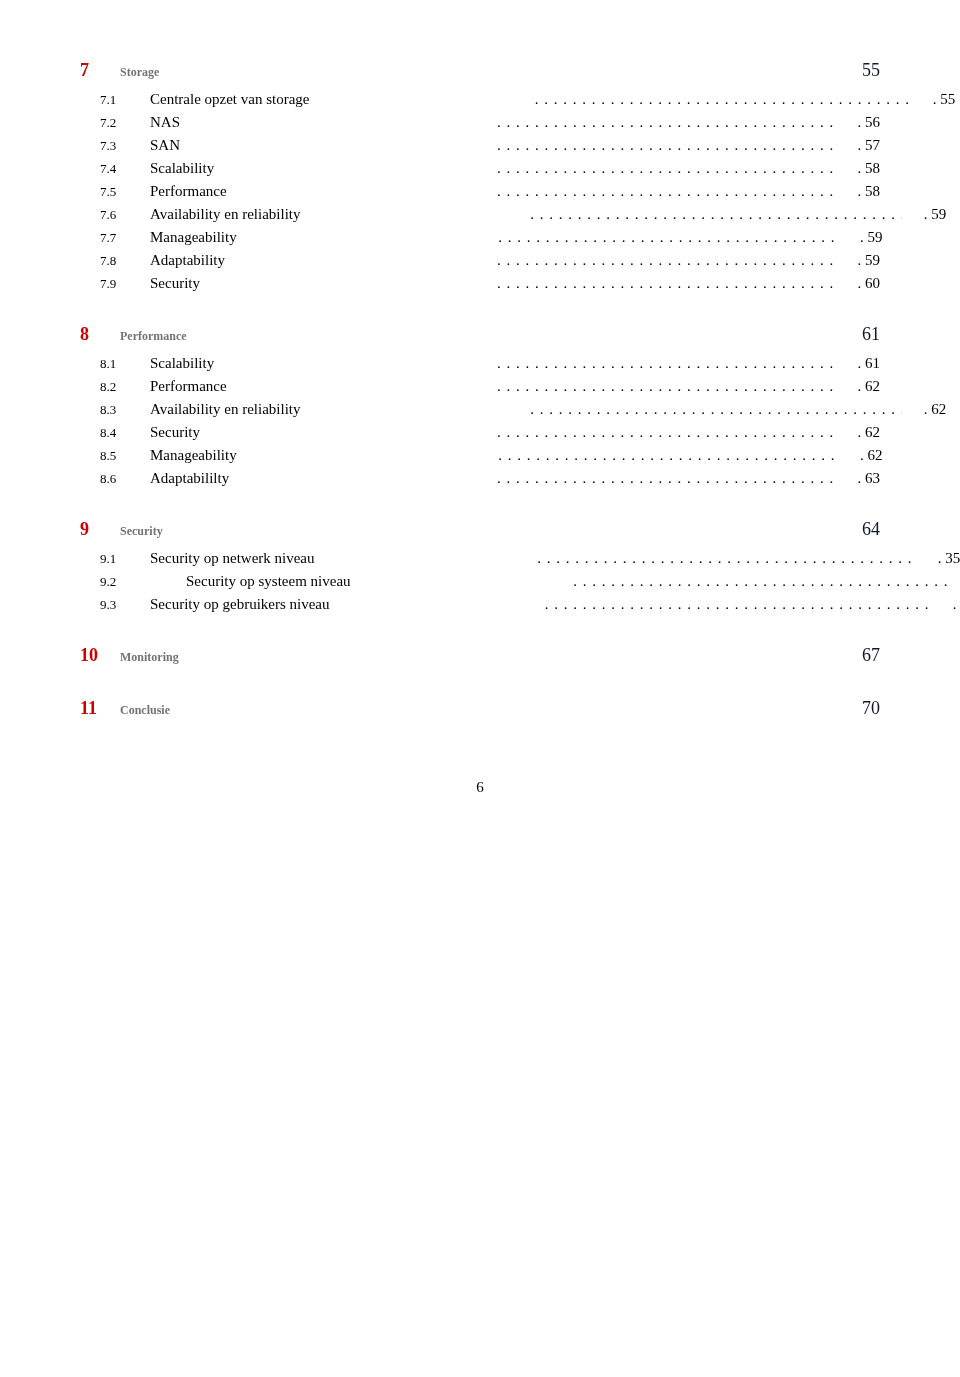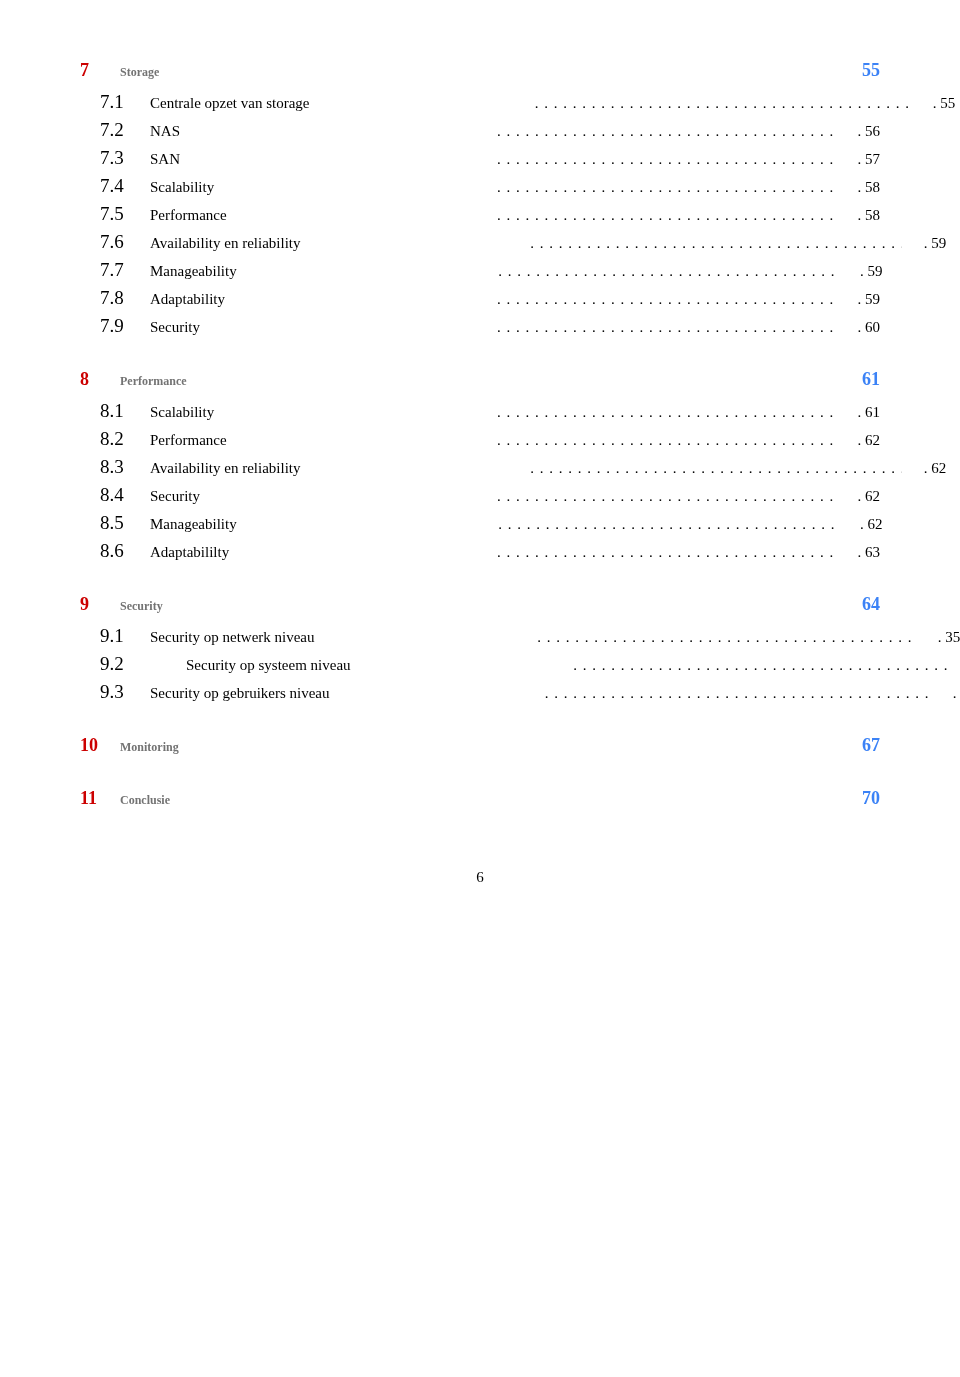--- a/index.html
+++ b/index.html
@@ -36,37 +36,37 @@
     }
 
     .chapter-title {
       color: #737373;
       font-weight: bold;
       font-size: 12px;
       flex: 1;
     }
 
     .chapter-page {
-      color: #3b82f6;
-      font-weight: bold;
+      color: #0f172a;
+      font-weight: normal;
       font-size: 18px;
       min-width: 40px;
       text-align: right;
     }
 
     .section-line {
       display: flex;
       align-items: baseline;
       margin-bottom: 6px;
       padding-left: 20px;
     }
 
     .section-number {
       color: #000000;
-      font-size: 19px;
+      font-size: 13px;
       min-width: 50px;
     }
 
     .section-title {
       color: #000000;
       font-size: 15px;
       flex: 1;
     }
 
     .dots {

